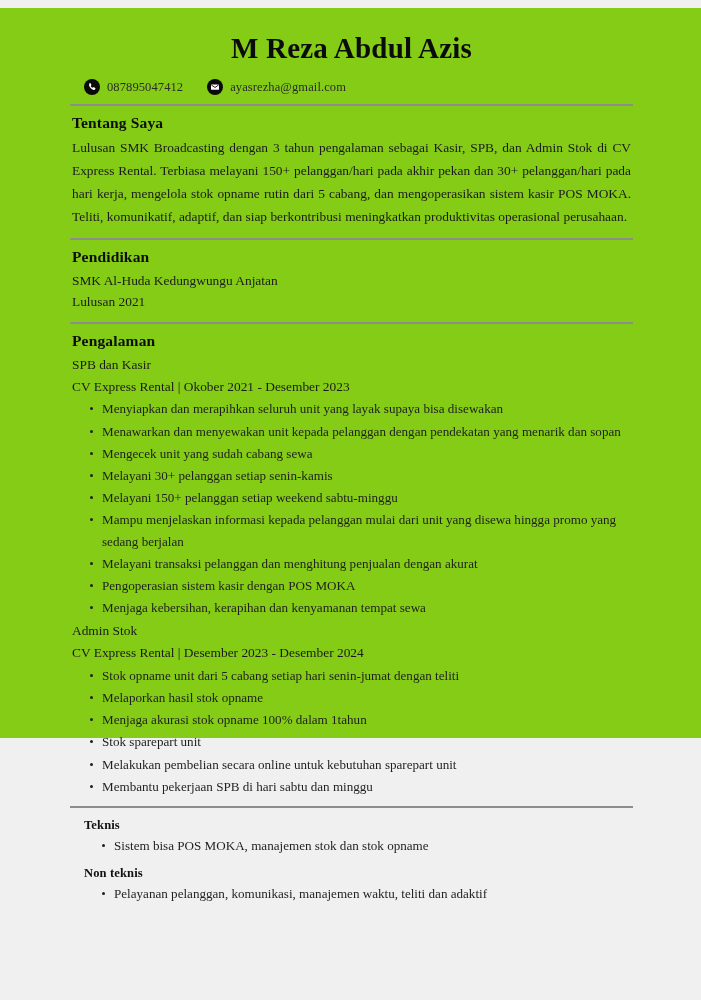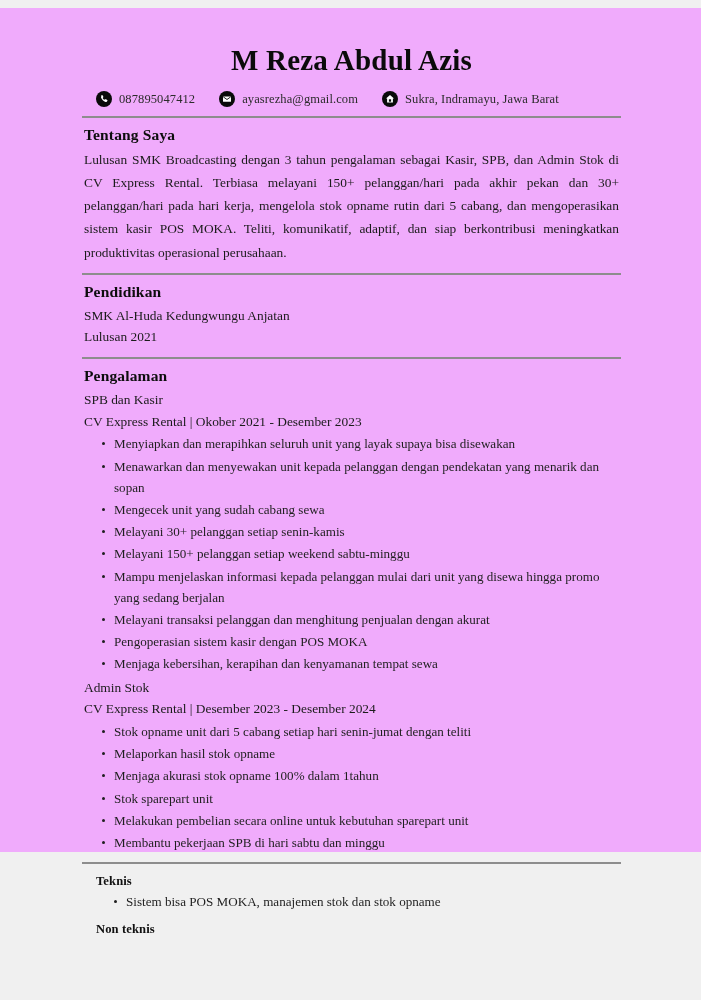--- a/index.html
+++ b/index.html
@@ -12,24 +12,24 @@
     height: 1000px;
     background: #f0f0f0;
     font-family: "Liberation Serif", "DejaVu Serif", serif;
     overflow: hidden;
   }
   .page {
     position: absolute;
     left: 0;
     top: 8px;
     width: 701px;
-    height: 844px;
-    background: #f0abfc;
+    height: 730px;
+    background: #84cc16;
     box-sizing: border-box;
-    padding: 16px;
+    padding: 4px;
   }
   .inner {
     padding: 14px 64px 0 66px;
   }
 
   
   .name {
     text-align: center;
     font-size: 29px;
     font-weight: bold;
@@ -175,30 +175,20 @@
           <span class="cicon">
             <svg width="16" height="16" viewBox="0 0 16 16">
               <circle cx="8" cy="8" r="8" fill="#0a0a0a"></circle>
               <rect x="4" y="5.4" width="8" height="5.4" rx="0.5" fill="#ffffff"></rect>
               <path d="M4.3 5.9L8 8.5l3.7-2.6" stroke="#0a0a0a" stroke-width="0.9" fill="none"></path>
             </svg>
           </span>
           <span class="contact-text">ayasrezha@gmail.com</span>
         </div>
 
-        <div class="contact-item">
-          <span class="cicon">
-            <svg width="16" height="16" viewBox="0 0 16 16">
-              <circle cx="8" cy="8" r="8" fill="#0a0a0a"></circle>
-              <path d="M8 3.9l4 3.5h-1.1v4.1H5.1V7.4H4z" fill="#ffffff"></path>
-              <rect x="6.9" y="8.3" width="2.2" height="2.4" fill="#0a0a0a"></rect>
-            </svg>
-          </span>
-          <span class="contact-text">Sukra, Indramayu, Jawa Barat</span>
-        </div>
 
       </div>
     </div>
 
     <hr class="rule">
 
     <div class="section">
       <div class="sec-title">Tentang Saya</div>
       <div class="para">Lulusan SMK Broadcasting dengan 3 tahun pengalaman sebagai Kasir, SPB, dan Admin Stok di CV Express Rental. Terbiasa melayani 150+ pelanggan/hari pada akhir pekan dan 30+ pelanggan/hari pada hari kerja, mengelola stok opname rutin dari 5 cabang, dan mengoperasikan sistem kasir POS MOKA. Teliti, komunikatif, adaptif, dan siap berkontribusi meningkatkan produktivitas operasional perusahaan.</div>
     </div>
@@ -252,17 +242,20 @@
 
       <div>
         <div class="sub-title">Teknis</div>
         <ul class="bullets skills">
           <li>Sistem bisa POS MOKA, manajemen stok dan stok opname</li>
         </ul>
       </div>
 
       <div>
         <div class="sub-title">Non teknis</div>
+        <ul class="bullets skills">
+          <li>Pelayanan pelanggan, komunikasi, manajemen waktu, teliti dan adaktif</li>
+        </ul>
       </div>
     </div>
 
   </div>
 </div>
 
 </body></html>

